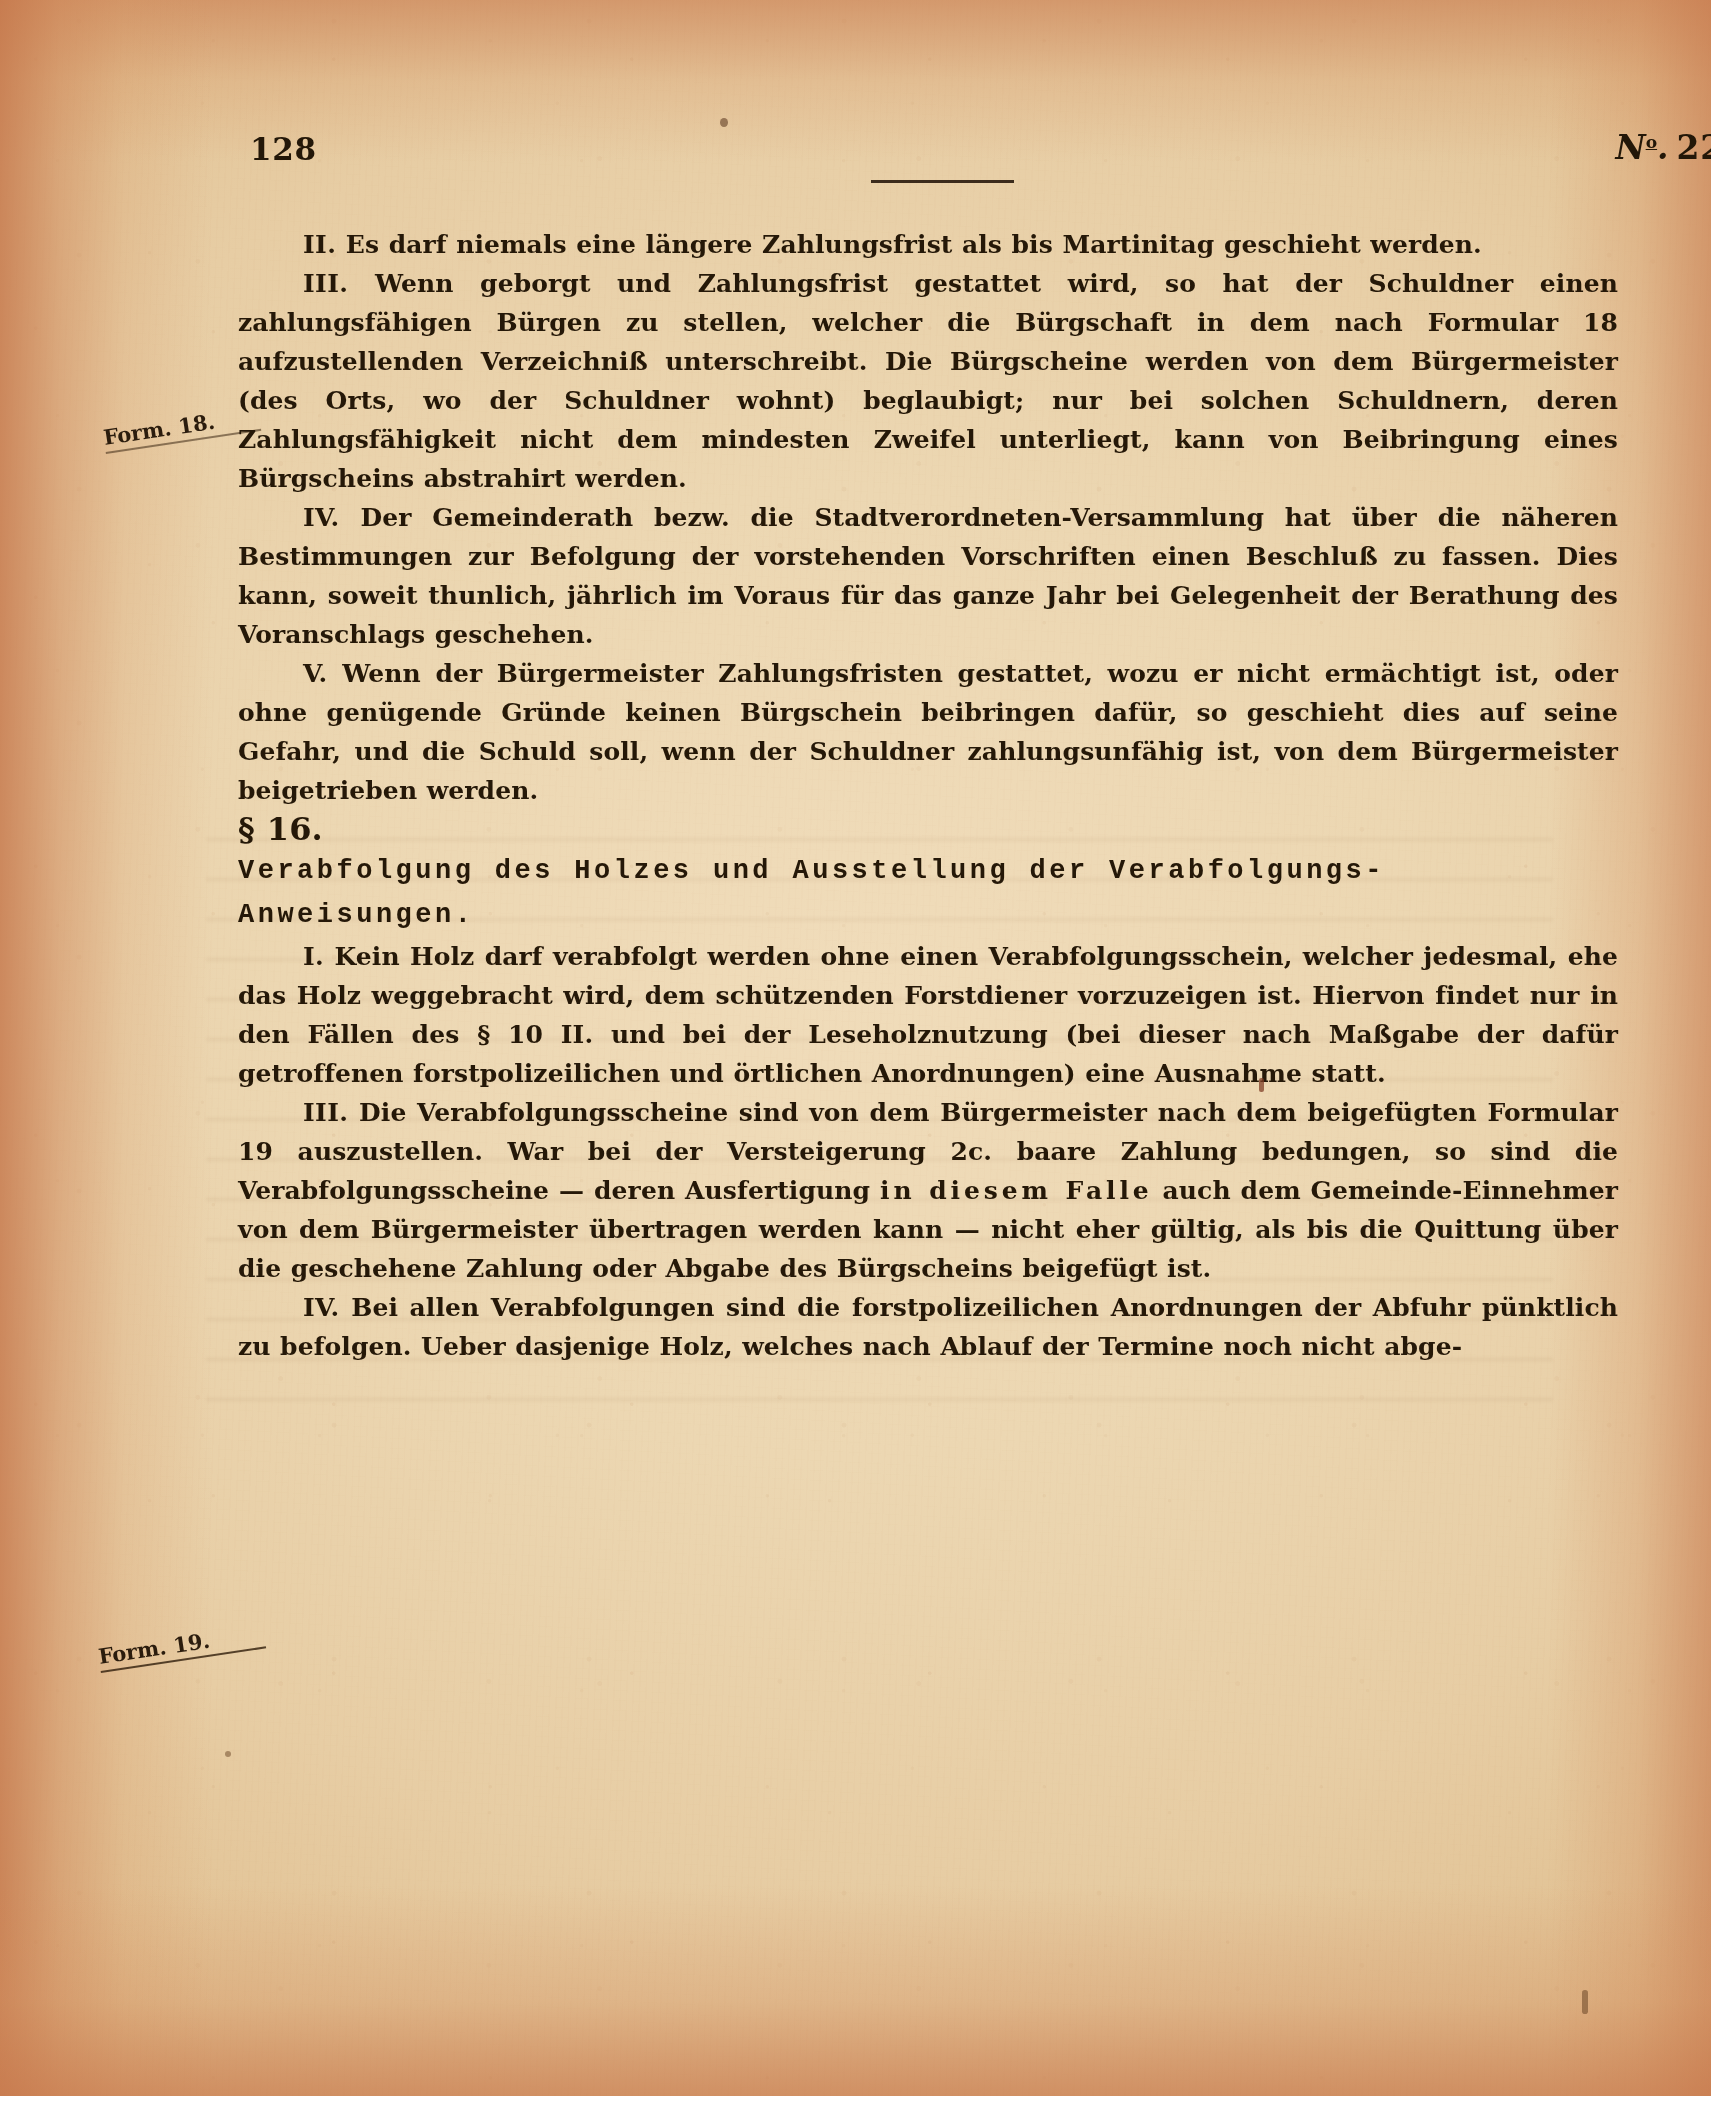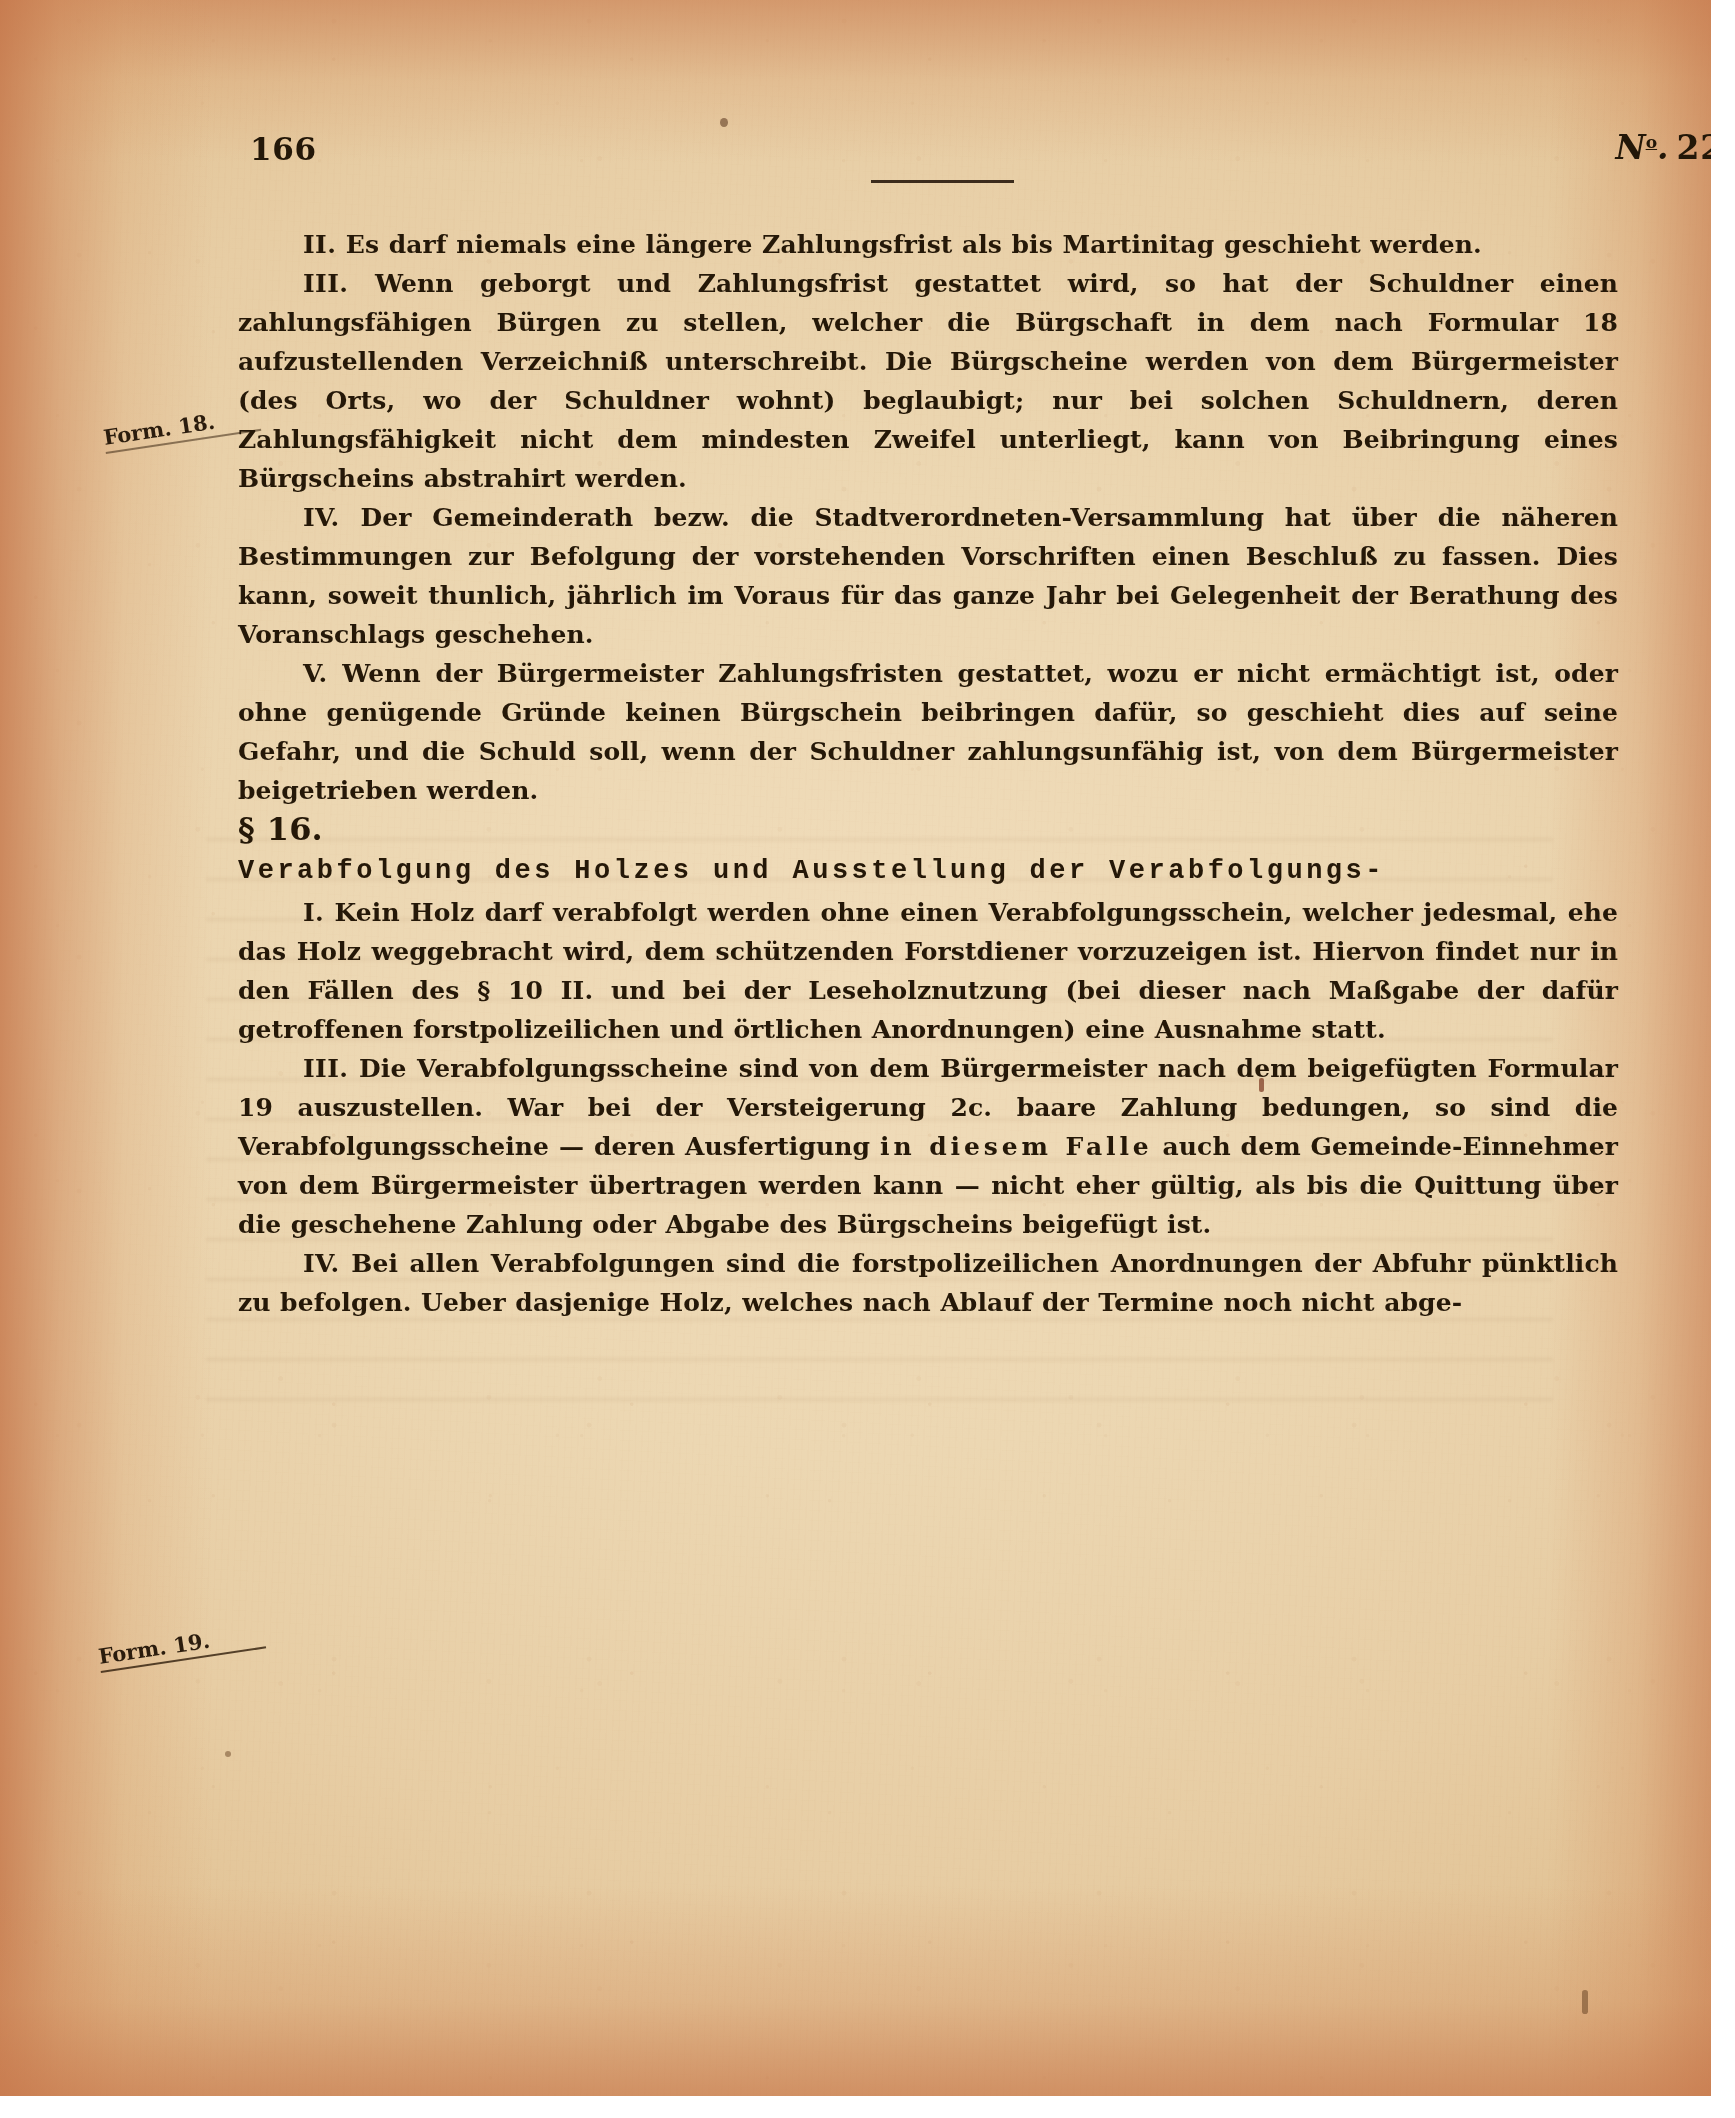--- a/index.html
+++ b/index.html
@@ -229,21 +229,21 @@
   <div class="paper-base"></div>
   <div class="paper-grain"></div>
   <div class="show-through"></div>
   <div class="paper-edge-t"></div>
   <div class="paper-edge-l"></div>
   <div class="paper-edge-r"></div>
   <div class="paper-edge-b"></div>
 
   <div id="content">
 
-    <div class="page-number">166</div>
+    <div class="page-number">128</div>
 
     <div class="running-head">
       <span class="numero">N<sup title="No">o</sup>.</span>
       <span class="issue">22.</span>
     </div>
     <div class="head-rule"></div>
 
     <div class="marginal" id="marginal-18">
       <span>Form. 18.</span>
       <span class="rule"></span>
@@ -266,20 +266,21 @@
         <span>Der Gemeinderath bezw. die Stadtverordneten-Versammlung hat über die näheren Bestimmungen zur Befolgung der vorstehenden Vorschriften einen Beschluß zu fassen. Dies kann, soweit thunlich, jährlich im Voraus für das ganze Jahr bei Gelegenheit der Berathung des Voranschlags geschehen.</span></p>
 
       <p class="ind"><span class="rn">V.</span>
         <span>Wenn der Bürgermeister Zahlungsfristen gestattet, wozu er nicht ermächtigt ist, oder ohne genügende Gründe keinen Bürgschein beibringen dafür, so geschieht dies auf seine Gefahr, und die Schuld soll, wenn der Schuldner zahlungsunfähig ist, von dem Bürgermeister beigetrieben werden.</span></p>
 
 
       <p class="sec">§ 16.</p>
 
       <p class="sec-title">
         <span>Verabfolgung des Holzes und Ausstellung der Verabfolgungs-</span>
+        <span class="l2">Anweisungen.</span>
       </p>
 
       <p class="ind"><span class="rn">I.</span>
         <span>Kein Holz darf verabfolgt werden ohne einen Verabfolgungsschein, welcher jedesmal, ehe das Holz weggebracht wird, dem schützenden Forstdiener vorzuzeigen ist. Hiervon findet nur in den Fällen des § 10 II. und bei der Leseholznutzung (bei dieser nach Maßgabe der dafür getroffenen forstpolizeilichen und örtlichen Anordnungen) eine Ausnahme statt.</span></p>
 
 
       <p class="ind"><span class="rn">III.</span>
         <span>Die Verabfolgungsscheine sind von dem Bürgermeister nach dem beigefügten Formular 19 auszustellen. War bei der Versteigerung 2c. baare Zahlung bedungen, so sind die Verabfolgungsscheine — deren Ausfertigung </span><span class="spaced">in diesem Falle</span><span> auch dem Gemeinde-Einnehmer von dem Bürgermeister übertragen werden kann — nicht eher gültig, als bis die Quittung über die geschehene Zahlung oder Abgabe des Bürgscheins beigefügt ist.</span></p>
 
       <p class="ind"><span class="rn">IV.</span>

